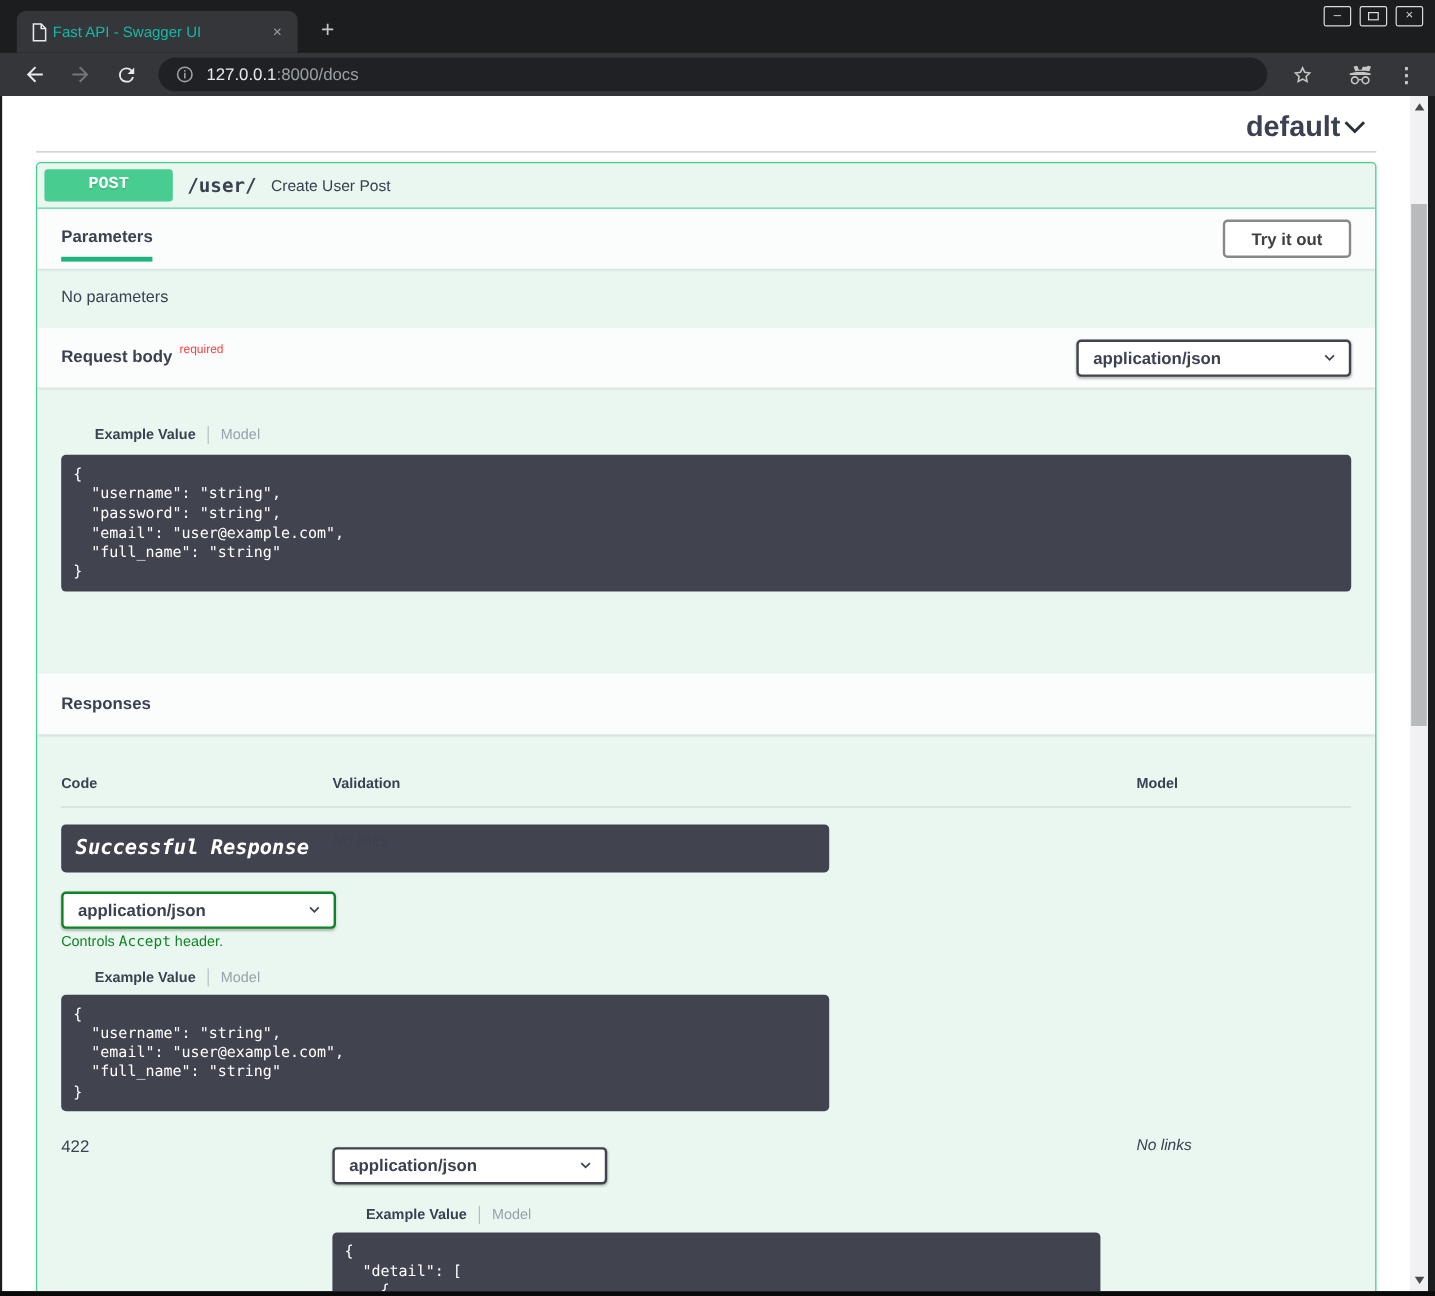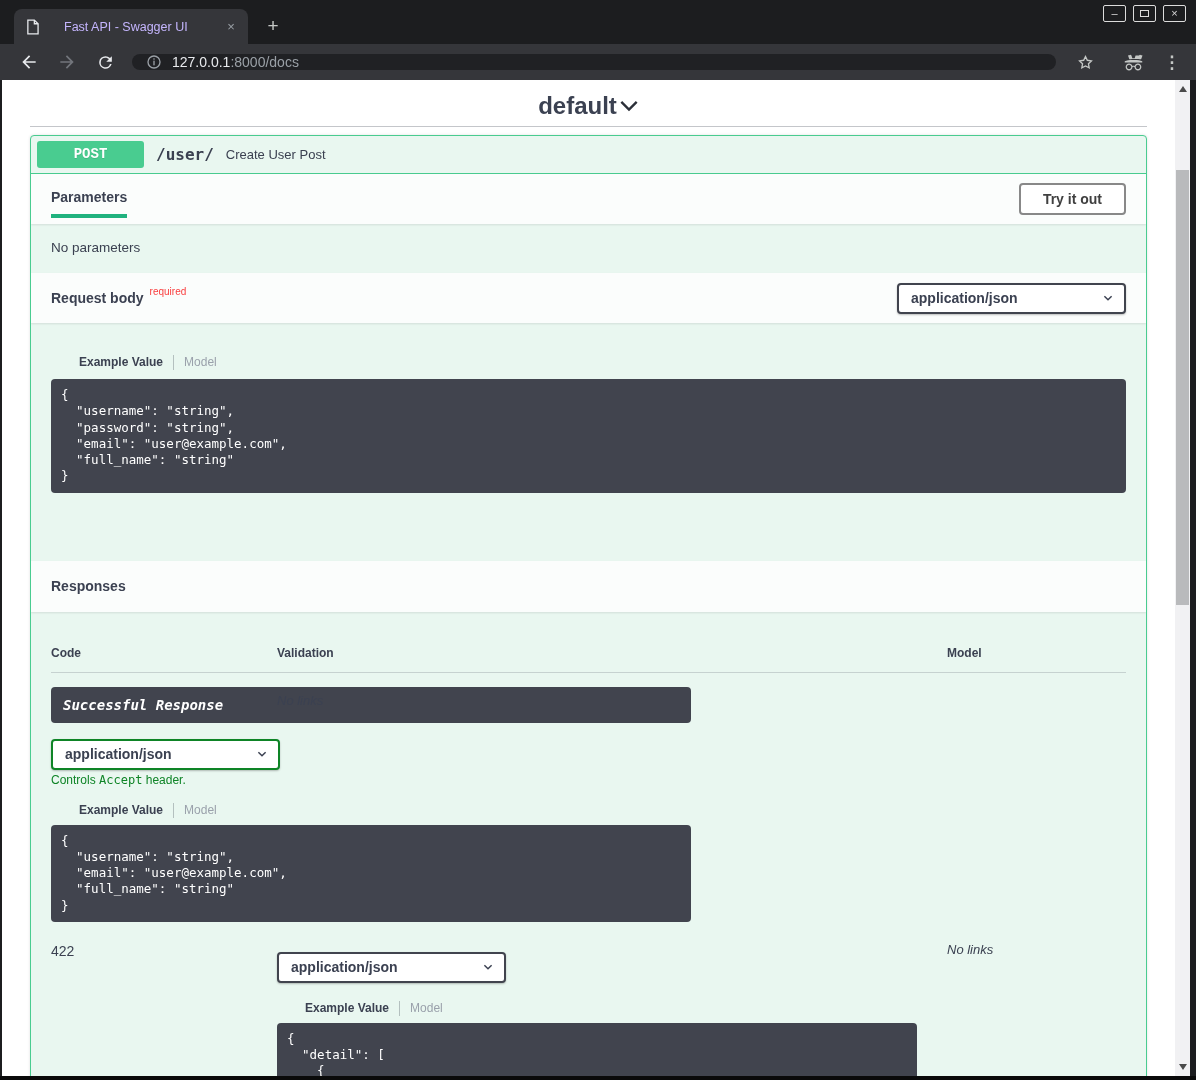--- a/index.html
+++ b/index.html
@@ -4,53 +4,53 @@
 <style>
   * { margin:0; padding:0; box-sizing:border-box; }
   html,body { width:1196px; height:1080px; overflow:hidden; }
   body { font-family:"Liberation Sans", sans-serif; background:#1e1f21; position:relative; }
 
   
   .frame { position:absolute; inset:0; background:#1c1d1f; }
   .tabstrip { position:absolute; top:0; left:0; right:0; height:44px; background:#1c1d1f; }
   .tab { position:absolute; left:14px; top:9px; width:234px; height:35px; background:#35363a;
          border-radius:8px 8px 0 0; display:flex; align-items:center; padding:0 8px 0 12px; }
-  .tab-title { color:#c4b5fd; font-size:12.5px; flex:1; margin-left:25px; white-space:nowrap; overflow:hidden; }
+  .tab-title { color:#14b8a6; font-size:12.5px; flex:1; margin-left:5px; white-space:nowrap; overflow:hidden; }
   .tab-close { color:#9aa0a6; font-size:13px; width:18px; height:18px; line-height:18px; text-align:center; border-radius:50%; }
   .newtab { position:absolute; left:260px; top:13px; color:#c4c7c5; font-size:19px; width:26px; height:26px; line-height:25px; text-align:center; border-radius:50%; }
   .winctl { position:absolute; right:10px; top:5px; display:flex; gap:7px; }
   .winbtn { width:23px; height:17px; border:1px solid #dcdcdc; border-radius:2px; color:#dcdcdc;
             font-size:11px; line-height:14px; text-align:center; }
   .winbtn .sq { display:inline-block; width:9px; height:7px; border:1.5px solid #dcdcdc; margin-top:4px; }
 
   .toolbar { position:absolute; top:44px; left:0; right:0; height:36px; background:#35363a;
              display:flex; align-items:center; padding:0 10px; }
   .navicon { width:24px; height:24px; display:flex; align-items:center; justify-content:center; margin:0 7px; flex:none; }
-  .urlbar { flex:1; height:16px; background:#202124; border-radius:14px; margin:0 10px 0 8px;
+  .urlbar { flex:1; height:28px; background:#202124; border-radius:14px; margin:0 10px 0 8px;
             display:flex; align-items:center; padding:0 14px; }
   .url-text { font-size:14px; color:#e8eaed; margin-left:10px; white-space:nowrap; }
   .url-dim { color:#9aa0a6; }
   .tool-right { display:flex; align-items:center; gap:10px; margin-right:4px; }
   .dots { color:#c4c7c5; font-size:17px; font-weight:bold; letter-spacing:0; width:20px; text-align:center; }
 
   
   .content { position:absolute; top:80px; left:2px; right:6px; bottom:4px; background:#fff; }
   .bottom-edge { position:absolute; left:0; right:0; bottom:0; height:4px; background:#0a0a0a; }
 
   .scrollbar { position:absolute; top:0; right:0; bottom:0; width:15px; background:#f1f1f3; }
   .sb-arrow { position:absolute; left:0; width:15px; height:14px; display:flex; align-items:center; justify-content:center; }
   .sb-arrow.up { top:2px; } .sb-arrow.down { bottom:2px; }
   .tri-up { width:0; height:0; border-left:4px solid transparent; border-right:4px solid transparent; border-bottom:6px solid #4a4a4a; }
   .tri-down { width:0; height:0; border-left:4px solid transparent; border-right:4px solid transparent; border-top:6px solid #4a4a4a; }
   .sb-thumb { position:absolute; left:1px; width:13px; top:90px; height:435px; background:#b9babc; }
 
   .page { position:absolute; top:0; left:0; right:15px; bottom:0; background:#fff; overflow:hidden; }
 
   
-  .sec-head { display:flex; justify-content:center; align-items:center; padding:12px 34px 6px 36px; }
+  .sec-head { display:flex; justify-content:flex-end; align-items:center; padding:12px 34px 6px 36px; }
   .sec-head h2 { font-size:24px; font-weight:bold; color:#3b4151; }
   .sec-divider { margin:0 28px; border-bottom:1px solid rgba(59,65,81,.3); }
 
   .opblock { margin:8px 28px 0; background:#e9f7f0; border:1px solid #49cc90; border-radius:4px;
              box-shadow:0 0 3px rgba(0,0,0,.12); overflow:hidden; }
   .op-summary { display:flex; align-items:center; padding:5px 6px; border-bottom:1px solid #49cc90; }
   .method-badge { background:#49cc90; color:#fff; font-weight:bold; font-size:14px; width:107px; height:27px;
                   line-height:27px; text-align:center; border-radius:3px; text-shadow:0 1px 0 rgba(0,0,0,.1);font-family:Liberation Mono, monospace; }
   .op-path { font-family:"DejaVu Sans Mono", monospace; font-weight:bold; font-size:16px; color:#3b4151; margin-left:12px; }
   .op-desc { font-size:13px; color:#3b4151; margin-left:12px; }
@@ -85,21 +85,21 @@
   .resp-title { font-size:14px; font-weight:bold; color:#3b4151; }
 
   .resp-table { padding:0 20px 10px; }
   .rt-grid { display:grid; grid-template-columns:226px 670px 1fr; }
   .rt-head { padding:34px 0 12px; border-bottom:1px solid rgba(59,65,81,.2); }
   .rt-head div { font-size:12px; font-weight:bold; color:#3b4151; }
   .rt-row { padding-top:14px; }
   .resp-code { font-size:14px; color:#3b4151; line-height:18px; padding-top:6px; }
   .resp-links { font-size:13px; font-style:italic; color:#3b4151; padding-top:6px; }
   .desc-box { width:640px; background:#41444e; border-radius:4px; padding:10px 12px;
-              font-family:"DejaVu Sans Mono", monospace; font-size:14px; font-weight:bold;
+              font-family:"DejaVu Sans Mono", monospace; font-size:17px; font-weight:bold;
               font-style:italic; color:#fff; }
   .accept-note { margin-top:3px; font-size:12px; color:#0e8426; }
   .accept-note code { font-family:"DejaVu Sans Mono", monospace; font-size:12px; }
   .resp-desc .media-select { margin-top:16px; }
   .resp-desc .model-tabs { margin-top:16px; }
   .resp-desc .code-block { width:640px; }
   .mt18 { margin-top:18px !important; }
   .codegap6 { margin-top:6px !important; }
 
   .chev { flex:none; }

